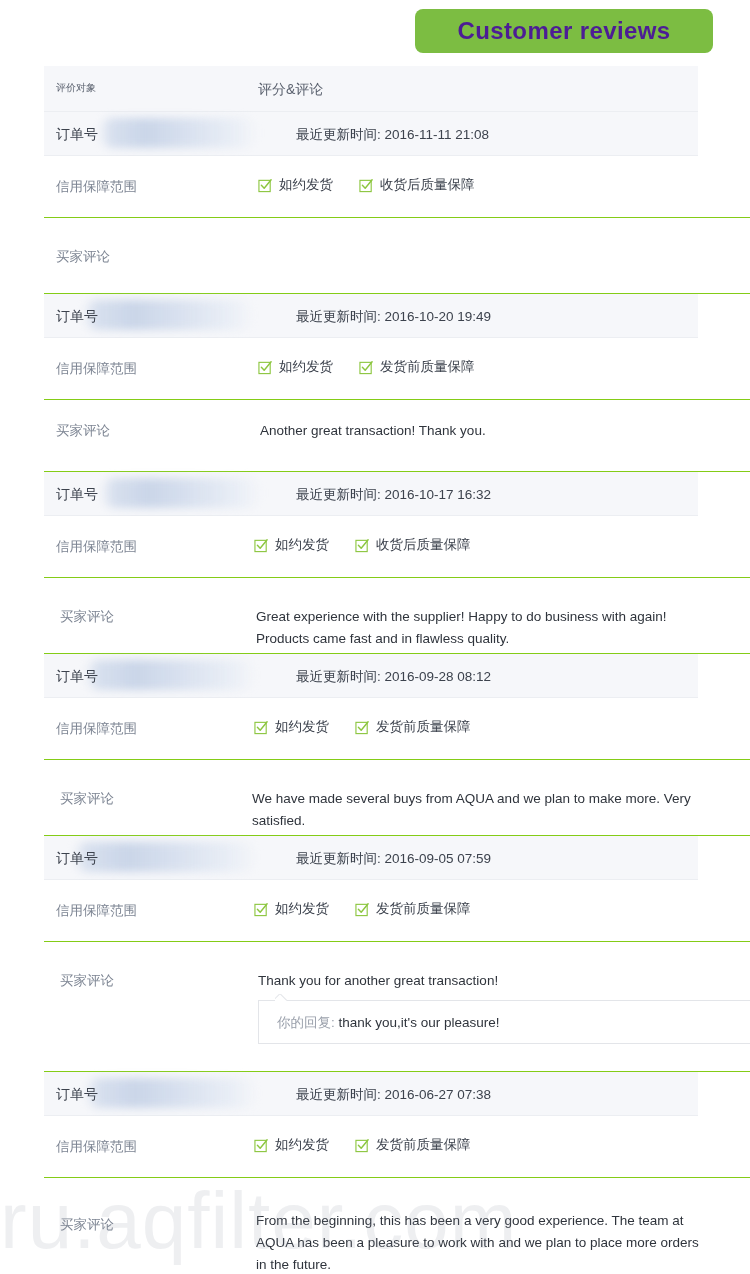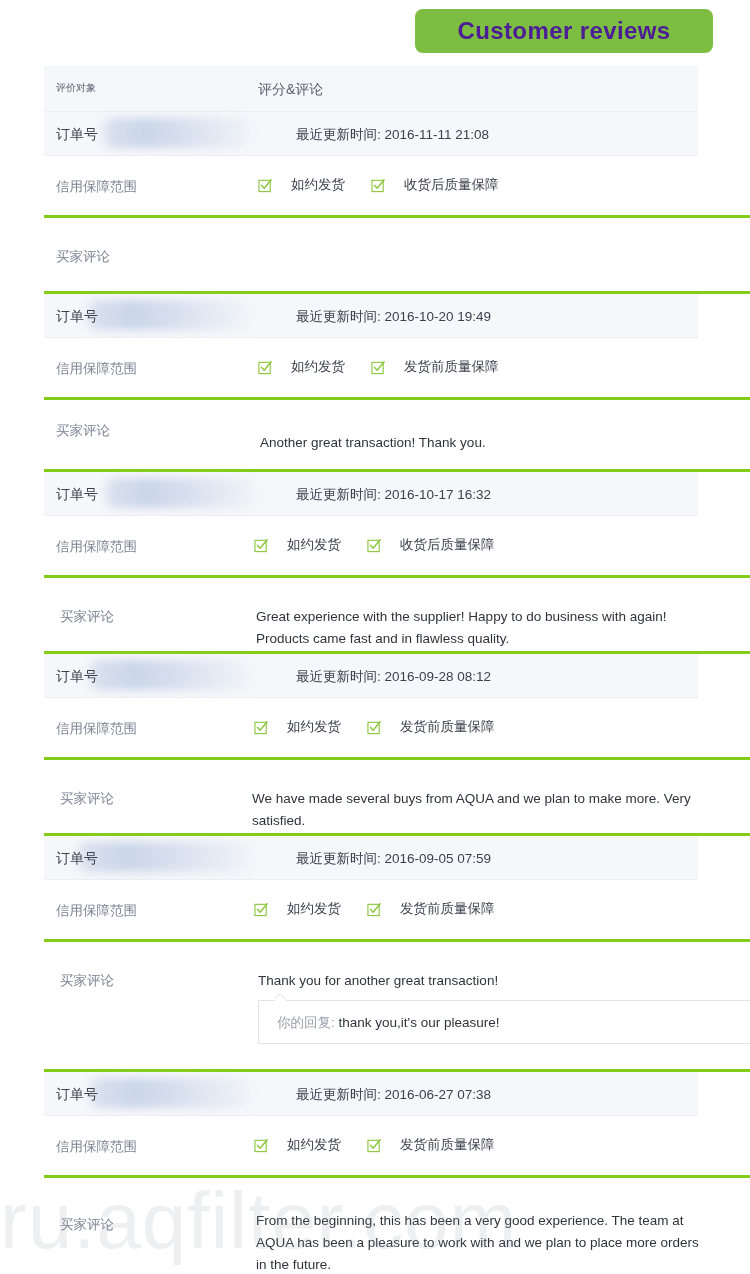--- a/index.html
+++ b/index.html
@@ -56,21 +56,21 @@
     box-sizing: border-box;
   }
   .row.shaded {
     background: #f6f7fa;
     width: 654px;
     border-bottom: 1px solid #eceef2;
   }
   .row.plain {
     background: #ffffff;
     width: 706px;
-    border-bottom: 3px solid #84cc16;
+    border-bottom: 1px solid #84cc16;
   }
   .row.plain.noborder { border-bottom: none; }
 
   .cell-label {
     position: absolute;
     left: 12px;
     color: #7d8593;
     font-size: 13.5px;
     white-space: nowrap;
   }
@@ -120,21 +120,21 @@
     position: absolute;
     left: 214px;
     top: 20px;
     display: flex;
     align-items: center;
     gap: 26px;
   }
   .chip {
     display: flex;
     align-items: center;
-    gap: 18px;
+    gap: 6px;
     white-space: nowrap;
   }
   .chip-text {
     font-size: 13.5px;
     color: #3c424d;
   }
   .check-icon {
     width: 15px;
     height: 15px;
     display: block;
@@ -271,21 +271,21 @@
         <svg class="check-icon" viewBox="0 0 16 16">
           <rect x="1" y="2.5" width="12" height="12" fill="#ffffff" stroke="#8cc63f" stroke-width="1.2"></rect>
           <path d="M3.6 7.8 L6.6 11 L14 1.8" fill="none" stroke="#8cc63f" stroke-width="1.5" stroke-linecap="round" stroke-linejoin="round"></path>
         </svg>
         <span class="chip-text">发货前质量保障</span>
       </span>
     </div>
   </div>
   <div class="row plain comment-row" style="height:56px;">
     <span class="cell-label" style="top:22px;">买家评论</span>
-    <span class="comment-text" style="left:216px;width:450px;top:20px;margin-top:12px;">Another great transaction! Thank you.</span>
+    <span class="comment-text" style="left:216px;width:450px;top:20px;">Another great transaction! Thank you.</span>
   </div>
 
   <div class="row shaded order-row">
     <span class="order-label">订单号</span>
     <span class="blur" style="left:56px;width:162px;"></span>
     <span class="order-date">最近更新时间: 2016-10-17 16:32</span>
   </div>
   <div class="row plain guarantee-row">
     <span class="cell-label">信用保障范围</span>
     <div class="chips" style="left:210px;">

